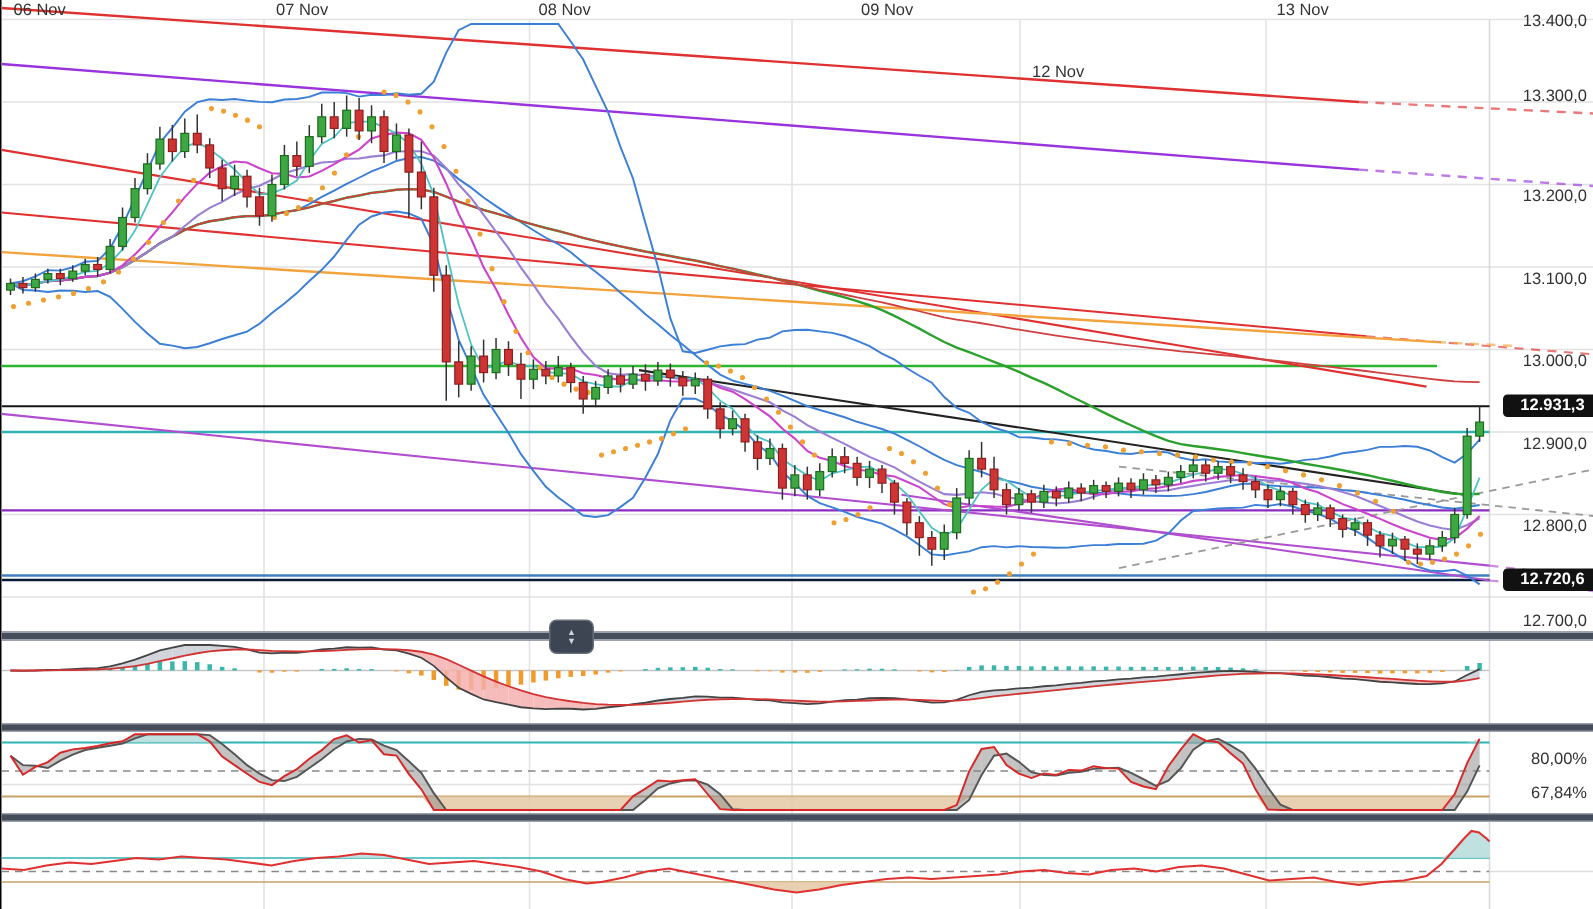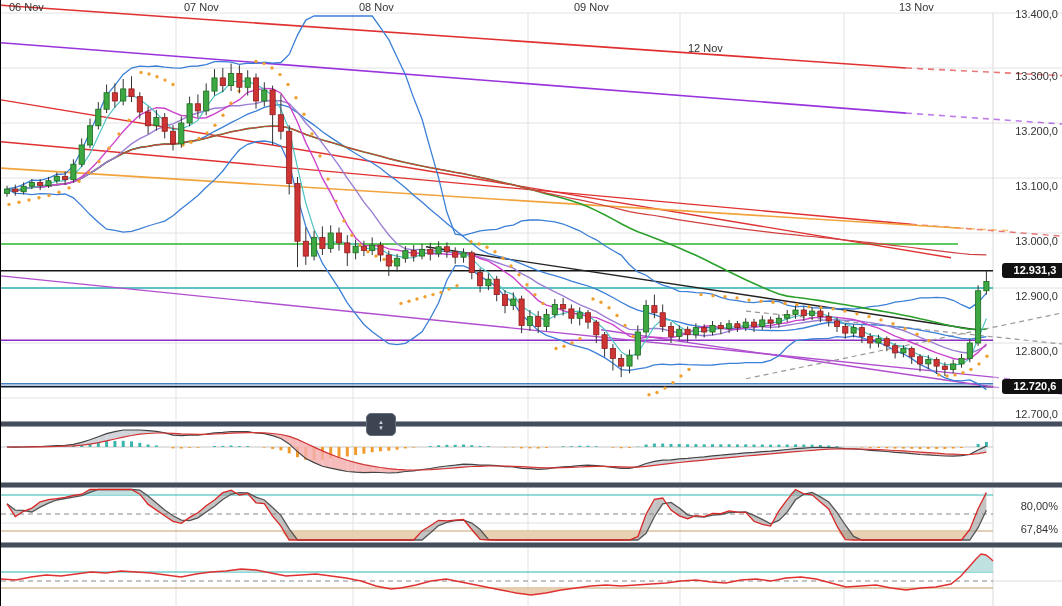--- a/index.html
+++ b/index.html
@@ -790,24 +790,24 @@
       <path d="M0.0 572.0L15.0 572.0L30.0 572.0L45.0 572.0L60.0 572.0L75.0 572.0L90.0 572.0L105.0 572.0L120.0 571.0L135.0 572.0L150.0 572.0L165.0 572.0L180.0 572.0L195.0 572.0L210.0 572.0L225.0 571.0L240.0 569.0L255.0 570.0L270.0 572.0L285.0 572.0L300.0 572.0L315.0 572.0L330.0 572.0L345.0 572.0L360.0 572.0L375.0 572.0L390.0 572.0L400.0 572.0L415.0 572.0L430.0 572.0L445.0 572.0L455.0 572.0L470.0 572.0L485.0 572.0L500.0 572.0L515.0 572.0L530.0 572.0L545.0 572.0L560.0 572.0L575.0 572.0L590.0 572.0L605.0 572.0L620.0 572.0L635.0 572.0L650.0 572.0L665.0 572.0L680.0 572.0L695.0 572.0L710.0 572.0L725.0 572.0L740.0 572.0L755.0 572.0L770.0 572.0L785.0 572.0L800.0 572.0L815.0 572.0L830.0 572.0L845.0 572.0L860.0 572.0L875.0 572.0L890.0 572.0L905.0 572.0L920.0 572.0L935.0 572.0L950.0 572.0L960.0 572.0L968.0 567.0L975.0 559.0L980.0 554.0L985.0 555.0L990.0 559.0L992.0 561.0L992.0 572.0L0.0 572.0Z" fill="#b8dedd" fill-opacity="0.9" stroke="none"></path>
       <path d="M0.0 588.0L15.0 588.0L30.0 588.0L45.0 588.0L60.0 588.0L75.0 588.0L90.0 588.0L105.0 588.0L120.0 588.0L135.0 588.0L150.0 588.0L165.0 588.0L180.0 588.0L195.0 588.0L210.0 588.0L225.0 588.0L240.0 588.0L255.0 588.0L270.0 588.0L285.0 588.0L300.0 588.0L315.0 588.0L330.0 588.0L345.0 588.0L360.0 588.0L375.0 588.0L390.0 589.0L400.0 588.0L415.0 588.0L430.0 588.0L445.0 588.0L455.0 588.0L470.0 588.0L485.0 588.0L500.0 590.0L515.0 593.0L530.0 595.0L545.0 593.0L560.0 590.0L575.0 588.0L590.0 588.0L605.0 588.0L620.0 588.0L635.0 588.0L650.0 588.0L665.0 588.0L680.0 588.0L695.0 588.0L710.0 588.0L725.0 588.0L740.0 588.0L755.0 588.0L770.0 588.0L785.0 588.0L800.0 588.0L815.0 588.0L830.0 588.0L845.0 588.0L860.0 588.0L875.0 588.0L890.0 588.0L905.0 590.0L920.0 588.0L935.0 588.0L950.0 588.0L960.0 588.0L968.0 588.0L975.0 588.0L980.0 588.0L985.0 588.0L990.0 588.0L992.0 588.0L992.0 588.0L0.0 588.0Z" fill="#e6cbab" fill-opacity="0.9" stroke="none"></path>
       <path d="M0.0 579.0L15.0 580.0L30.0 577.0L45.0 575.0L60.0 576.0L75.0 574.0L90.0 572.0L105.0 573.0L120.0 571.0L135.0 572.0L150.0 573.0L165.0 575.0L180.0 577.0L195.0 574.0L210.0 572.0L225.0 571.0L240.0 569.0L255.0 570.0L270.0 573.0L285.0 576.0L300.0 575.0L315.0 574.0L330.0 576.0L345.0 578.0L360.0 581.0L375.0 586.0L390.0 589.0L400.0 588.0L415.0 585.0L430.0 581.0L445.0 579.0L455.0 581.0L470.0 584.0L485.0 587.0L500.0 590.0L515.0 593.0L530.0 595.0L545.0 593.0L560.0 590.0L575.0 588.0L590.0 586.0L605.0 585.0L620.0 586.0L635.0 585.0L650.0 584.0L665.0 583.0L680.0 581.0L695.0 580.0L710.0 582.0L725.0 583.0L740.0 580.0L755.0 579.0L770.0 581.0L785.0 578.0L800.0 577.0L815.0 579.0L830.0 583.0L845.0 587.0L860.0 586.0L875.0 585.0L890.0 588.0L905.0 590.0L920.0 588.0L935.0 587.0L950.0 584.0L960.0 576.0L968.0 567.0L975.0 559.0L980.0 554.0L985.0 555.0L990.0 559.0L992.0 561.0" fill="none" stroke="#e03030" stroke-width="1.4"></path>
     </svg>
 
   <span class="lbl" style="left: 8px; top: 1px;">06 Nov</span>
   <span class="lbl" style="left: 183px; top: 1px;">07 Nov</span>
   <span class="lbl" style="left: 358px; top: 1px;">08 Nov</span>
   <span class="lbl" style="left: 533px; top: 1px; margin-left: 40px;">09 Nov</span>
   <span class="lbl" style="left: 687px; top: 1px; margin-top: 41px;">12 Nov</span>
-  <span class="lbl" style="left: 898px; top: 1px;">13 Nov</span>
+  <span class="lbl" style="left: 850px; top: 1px;">13 Nov</span>
 
   <span class="plbl" style="top: 8px;">13.400,0</span>
-  <span class="plbl" style="top: 70px;">13.300,0</span>
+  <span class="plbl" style="top: 58px;">13.300,0</span>
   <span class="plbl" style="top: 125px;">13.200,0</span>
   <span class="plbl" style="top: 180px;">13.100,0</span>
   <span class="plbl" style="top: 235px; margin-left: 16px;">13.000,0</span>
   <span class="plbl" style="top: 290px;">12.900,0</span>
   <span class="plbl" style="top: 345px;">12.800,0</span>
   <span class="plbl" style="top: 408px;">12.700,0</span>
 
   <div class="badge" style="top: 262.785px;">12.931,3</div>
   <div class="badge" style="top: 378.67px;">12.720,6</div>
 

